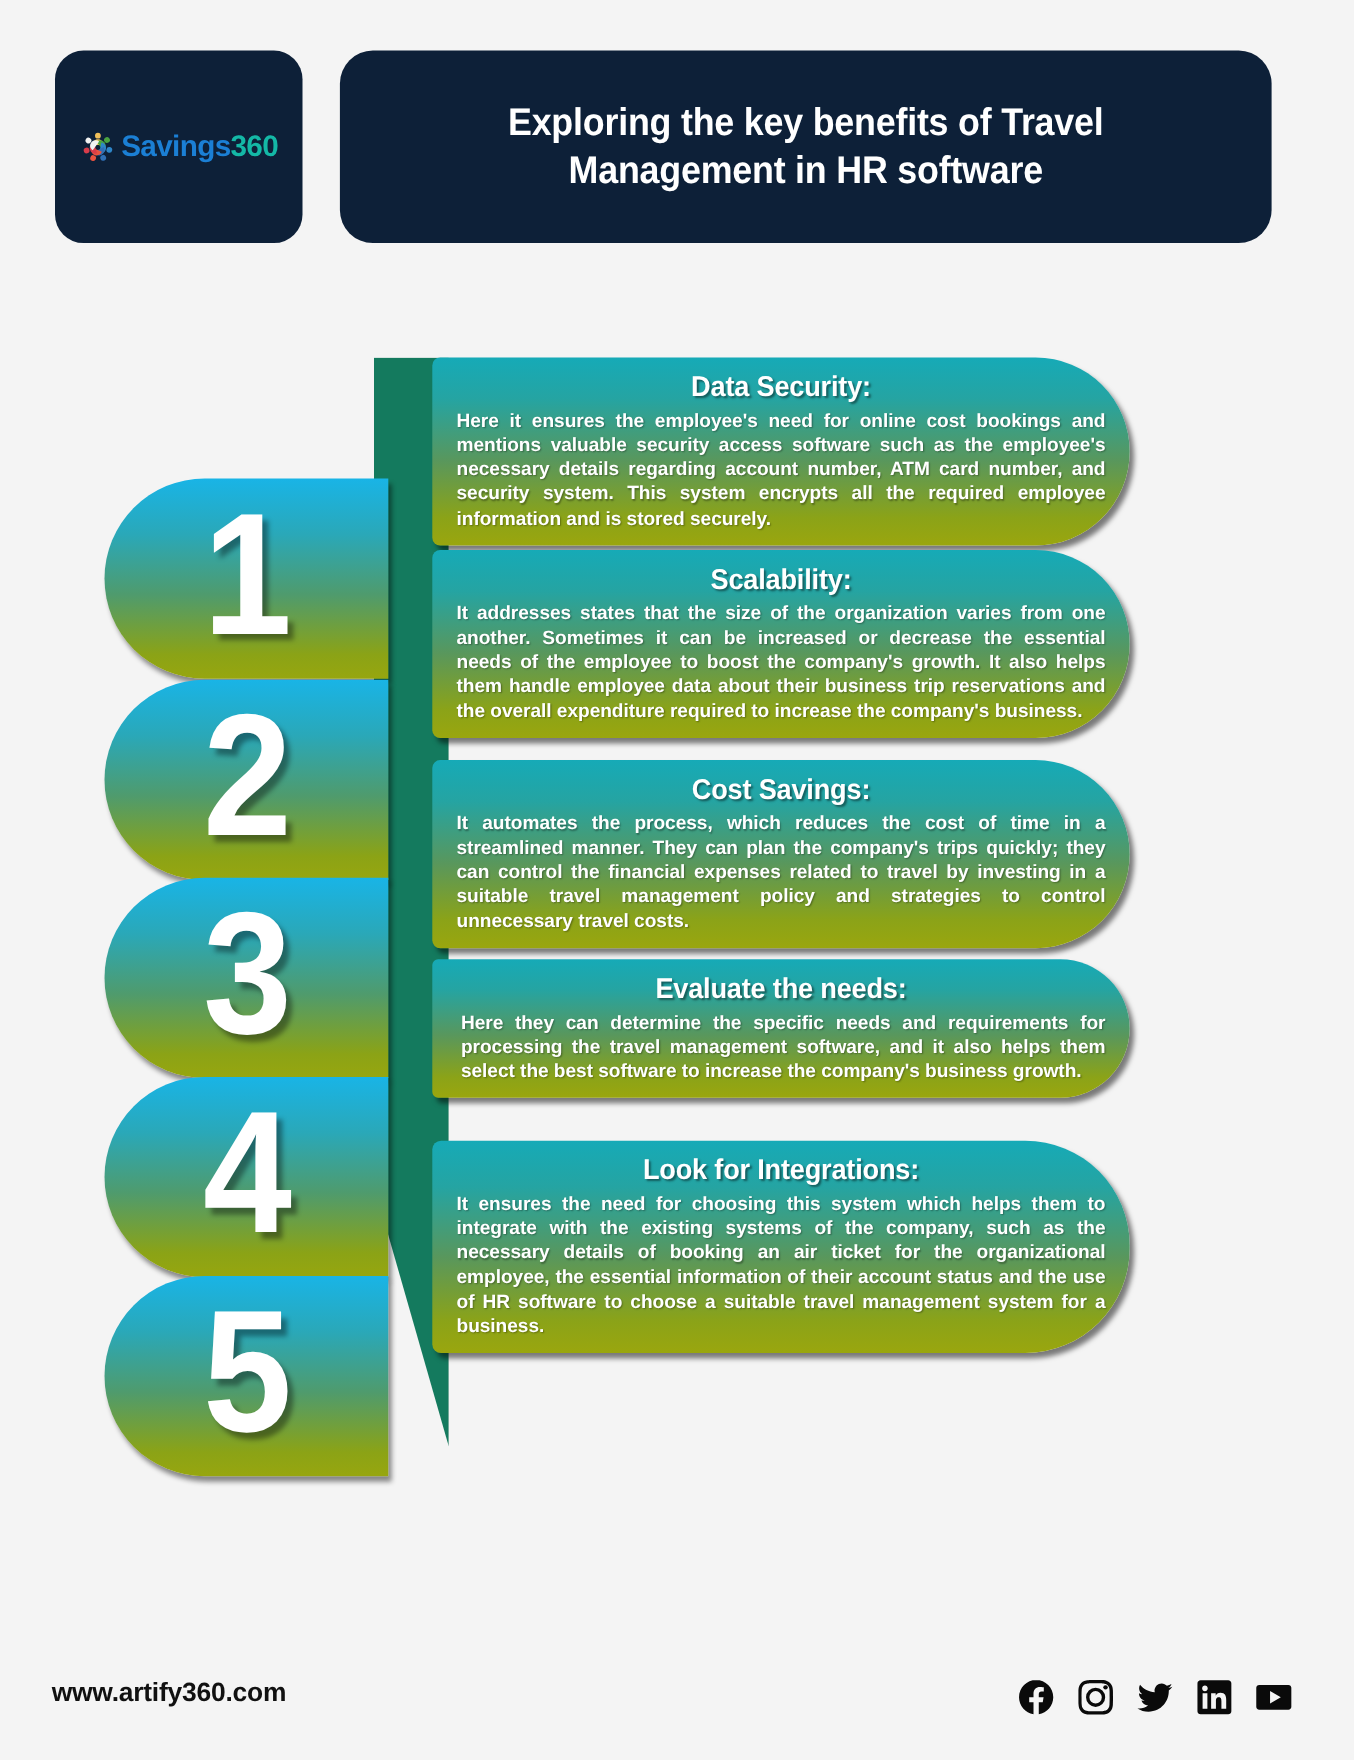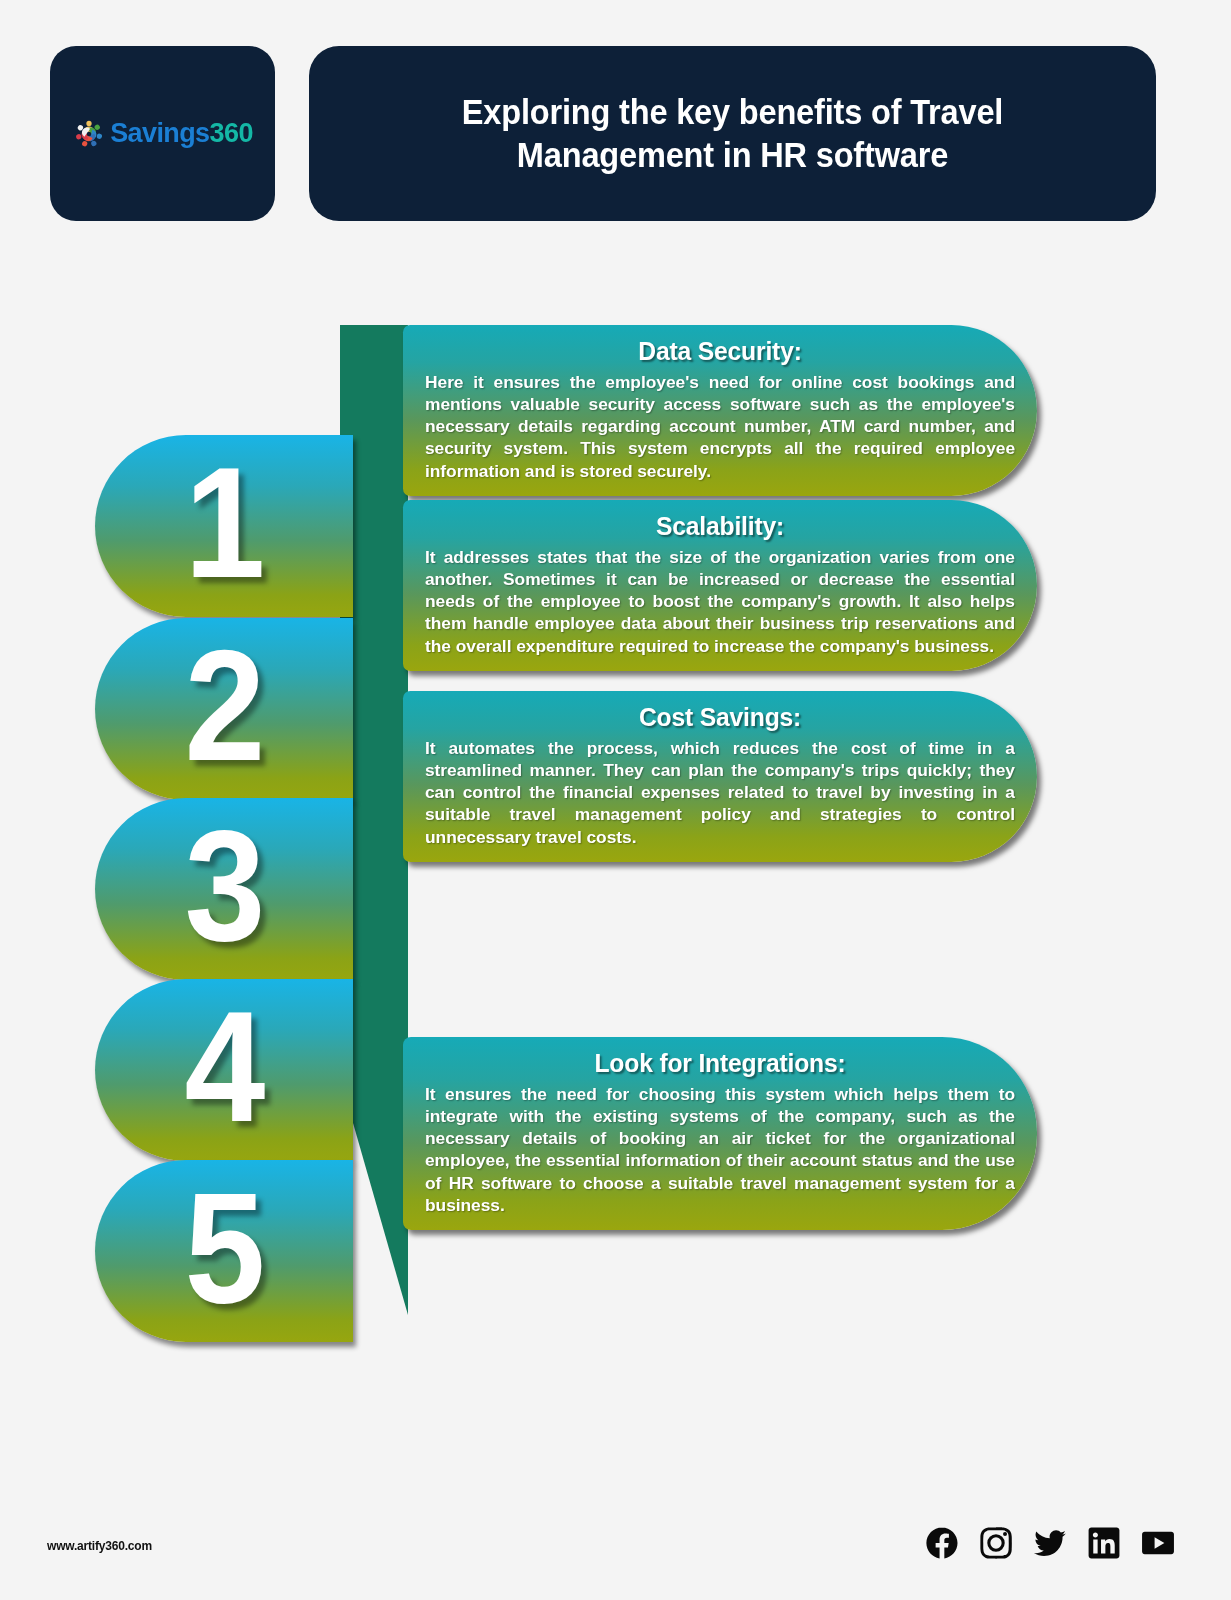--- a/index.html
+++ b/index.html
@@ -135,21 +135,21 @@
   }
 
   .badge.b1 { top: 110px; }
   .badge.b2 { top: 293px; }
   .badge.b3 { top: 473px; }
   .badge.b4 { top: 654px; }
   .badge.b5 { top: 835px; }
 
   .card {
     position: absolute;
-    left: 403px;
+    left: 393px;
     width: 634px;
     border-radius: 8px 95px 95px 8px;
     background: linear-gradient(180deg, #16aab7 0%, #25a4a2 22%, #59975c 55%, #8ba318 85%, #9aa60e 100%);
     box-shadow: 4px 5px 5px rgba(0,0,0,0.5);
     padding: 10px 22px 14px 22px;
     color: #ffffff;
   }
 
   .card-title {
     text-align: center;
@@ -186,21 +186,21 @@
     left: 0;
     bottom: 0;
     width: 1231px;
     height: 120px;
   }
 
   .site-url {
     position: absolute;
     left: 47px;
     bottom: 47px;
-    font-size: 12px;
+    font-size: 24px;
     font-weight: bold;
     color: #111111;
     letter-spacing: -0.2px;
   }
 
   .socials {
     position: absolute;
     right: 56px;
     bottom: 40px;
     display: flex;
@@ -295,20 +295,24 @@
     <div class="card c3">
       <div class="card-title">Cost Savings:</div>
       <div class="card-body">It automates the process, which reduces the cost of time in a streamlined manner. They can plan the company's trips quickly; they can control the financial expenses related to travel by investing in a suitable travel management policy and strategies to control unnecessary travel costs.</div>
     </div>
 
     <div class="card c2">
       <div class="card-title">Scalability:</div>
       <div class="card-body">It addresses states that the size of the organization varies from one another. Sometimes it can be increased or decrease the essential needs of the employee to boost the company's growth. It also helps them handle employee data about their business trip reservations and the overall expenditure required to increase the company's business.</div>
     </div>
 
+    <div class="card c4">
+      <div class="card-title">Evaluate the needs:</div>
+      <div class="card-body">Here they can determine the specific needs and requirements for processing the travel management software, and it also helps them select the best software to increase the company's business growth.</div>
+    </div>
 
     <div class="card c5">
       <div class="card-title">Look for Integrations:</div>
       <div class="card-body">It ensures the need for choosing this system which helps them to integrate with the existing systems of the company, such as the necessary details of booking an air ticket for the organizational employee, the essential information of their account status and the use of HR software to choose a suitable travel management system for a business.</div>
     </div>
 
   </div>
 
   <div class="footer">
 

